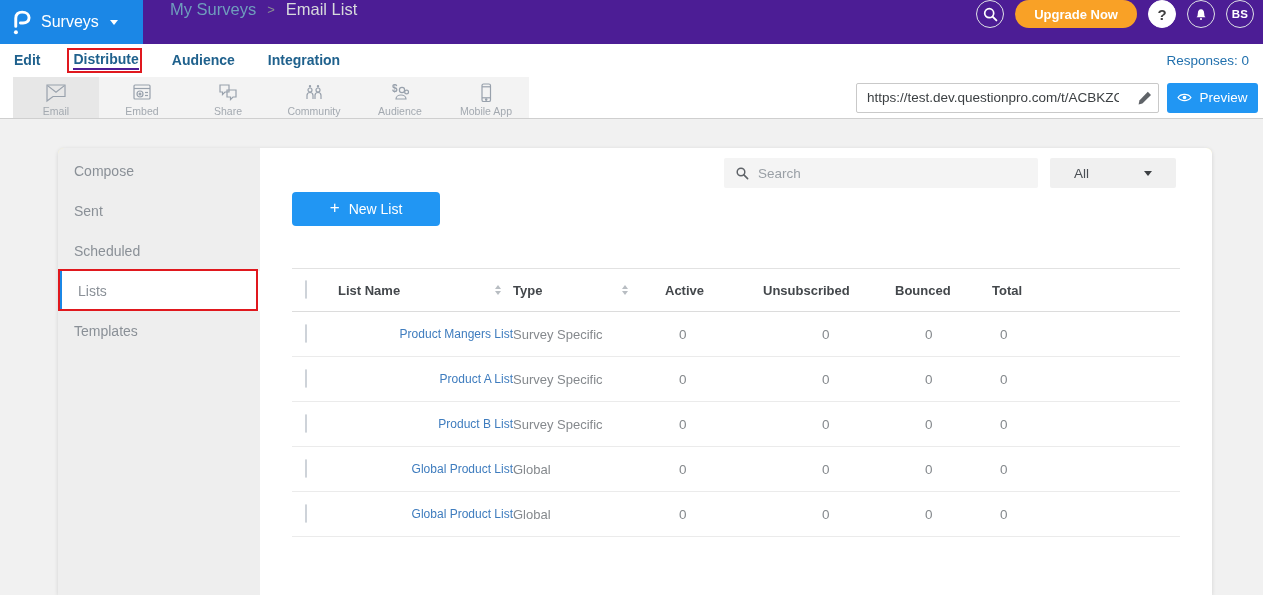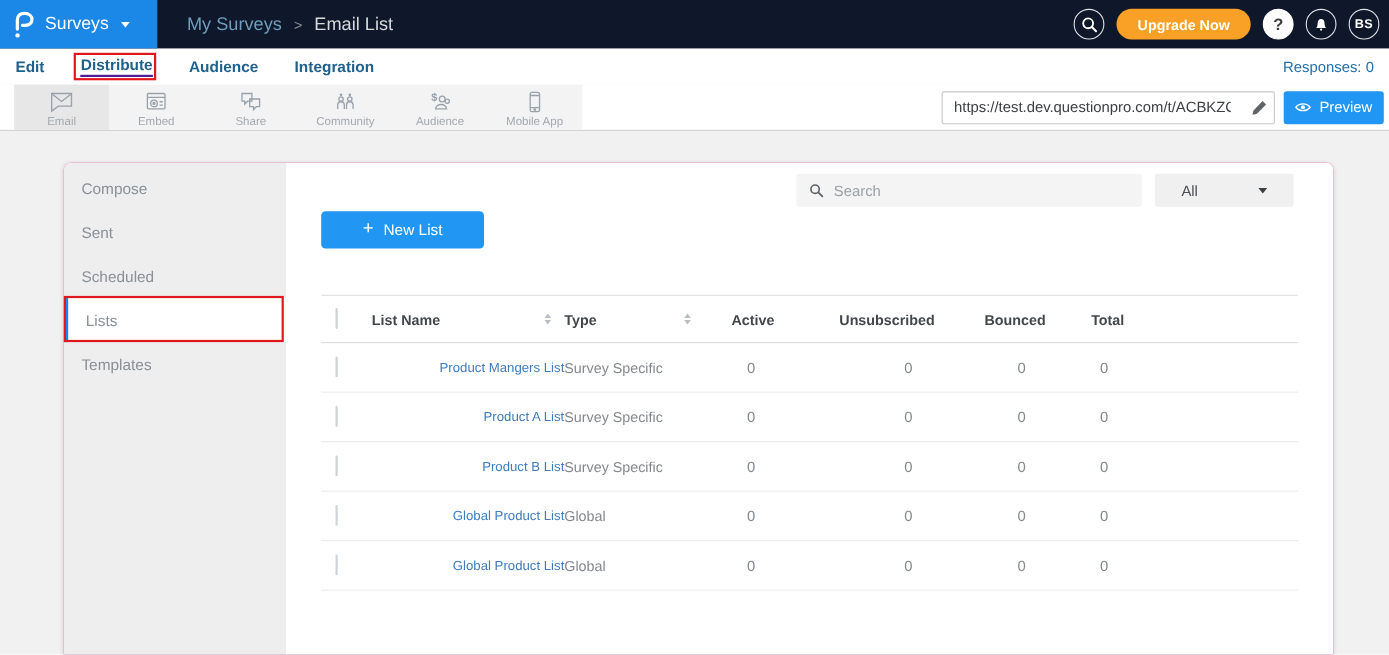--- a/index.html
+++ b/index.html
@@ -6,21 +6,21 @@
   html,body { width:1263px; height:595px; }
   body {
     position:relative; overflow:hidden;
     background:#f1f1f1;
     font-family:"Liberation Sans", sans-serif;
     -webkit-font-smoothing:antialiased;
   }
 
   
   .app-header { position:absolute; top:0; left:0; width:1263px; height:44px;
-    background:#0f172a; display:flex; align-items:center; z-index:10; }
+    background:#4c1d95; display:flex; align-items:flex-start; z-index:10; }
   .logo-sec { width:143px; height:44px; background:#1b87e6; display:flex;
     align-items:center; padding-left:13px; gap:9px; cursor:pointer; flex-shrink:0; }
   .app-label { color:#fff; font-size:16px; }
   .caret-down-w { width:0; height:0; border-left:4.5px solid transparent;
     border-right:4.5px solid transparent; border-top:5px solid #fff; margin-left:2px; }
   .breadcrumb { margin-left:27px; display:flex; align-items:center; gap:11px; font-size:16.5px; }
   .bc-parent { color:#6f9dbd; cursor:pointer; }
   .bc-sep { color:#8a8f93; font-size:13px; }
   .bc-current { color:#d7dadc; }
   .header-right { margin-left:auto; display:flex; align-items:center; gap:11px; padding-right:9px; }
@@ -53,21 +53,21 @@
   .url-wrap { position:relative; width:303px; height:30px; background:#fff;
     border:1px solid #c9c9c9; border-radius:2px; display:flex; align-items:center; }
   .url-input { border:none; outline:none; width:262px; padding-left:10px; font-size:13.5px;
     color:#3c4043; background:transparent; font-family:"Liberation Sans",sans-serif; }
   .pencil-btn { position:absolute; right:5px; top:6px; cursor:pointer; }
   .preview-btn { width:91px; height:30px; background:#2196f3; color:#fff; border:none;
     border-radius:3px; display:flex; align-items:center; justify-content:center; gap:7px;
     font-size:13.5px; cursor:pointer; font-family:"Liberation Sans",sans-serif; }
 
   
-  .card { position:absolute; left:58px; top:148px; width:1154px; height:447px; background:#ec4899;
+  .card { position:absolute; left:58px; top:148px; width:1154px; height:447px; background:#fef9c3;
     border-radius:6px 6px 0 0; box-shadow:0 1px 4px rgba(0,0,0,.13); display:flex; overflow:hidden; }
   .side { width:202px; background:#eeeeee; flex-shrink:0; padding-top:3px; }
   .side-item { height:40px; display:flex; align-items:center; padding-left:16px;
     font-size:14px; color:#8a9097; cursor:pointer; }
   .side-item.active { background:#fff; border-left:4px solid #1b87e6; padding-left:16px; }
   .main { flex:1; position:relative; background:#fff; }
 
   
   .search-row { position:absolute; top:10px; right:36px; display:flex; gap:12px; }
   .search-box { width:314px; height:30px; background:#f4f4f4; display:flex; align-items:center;

